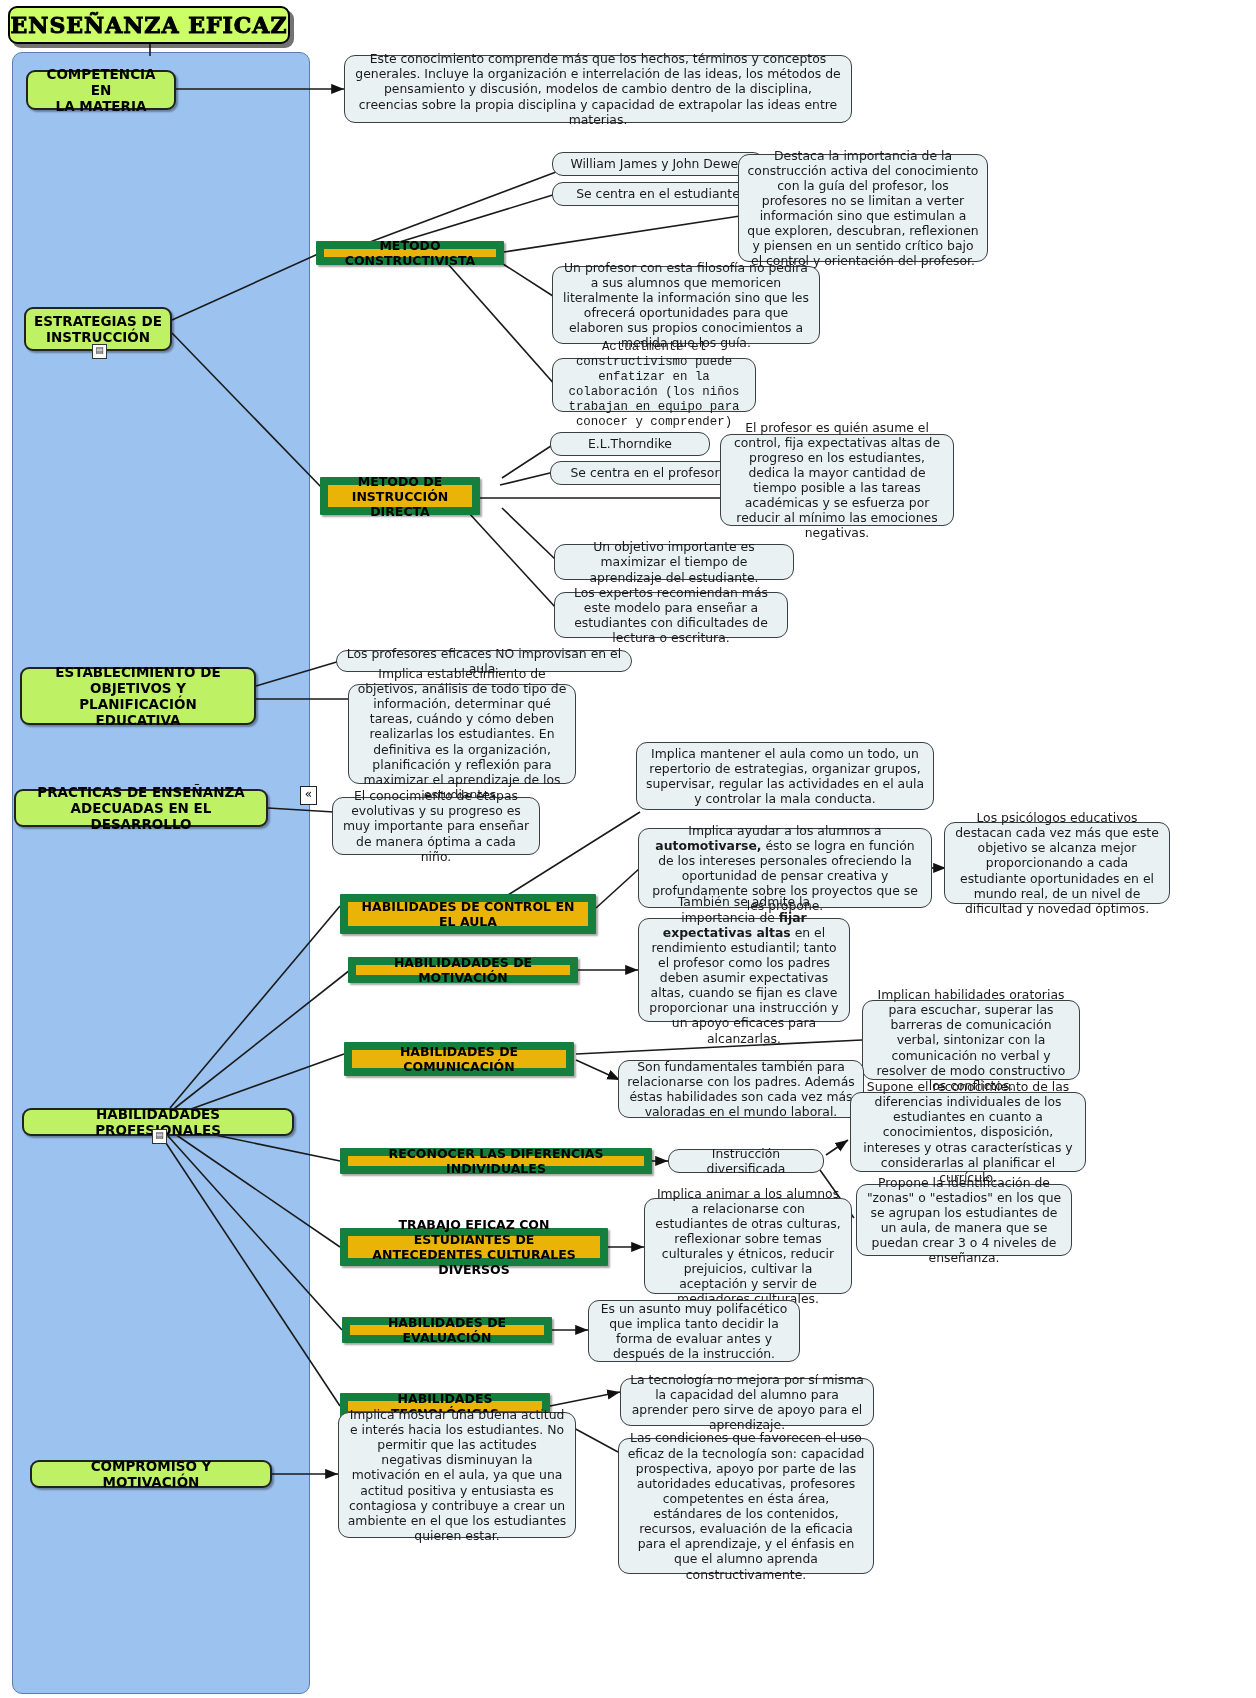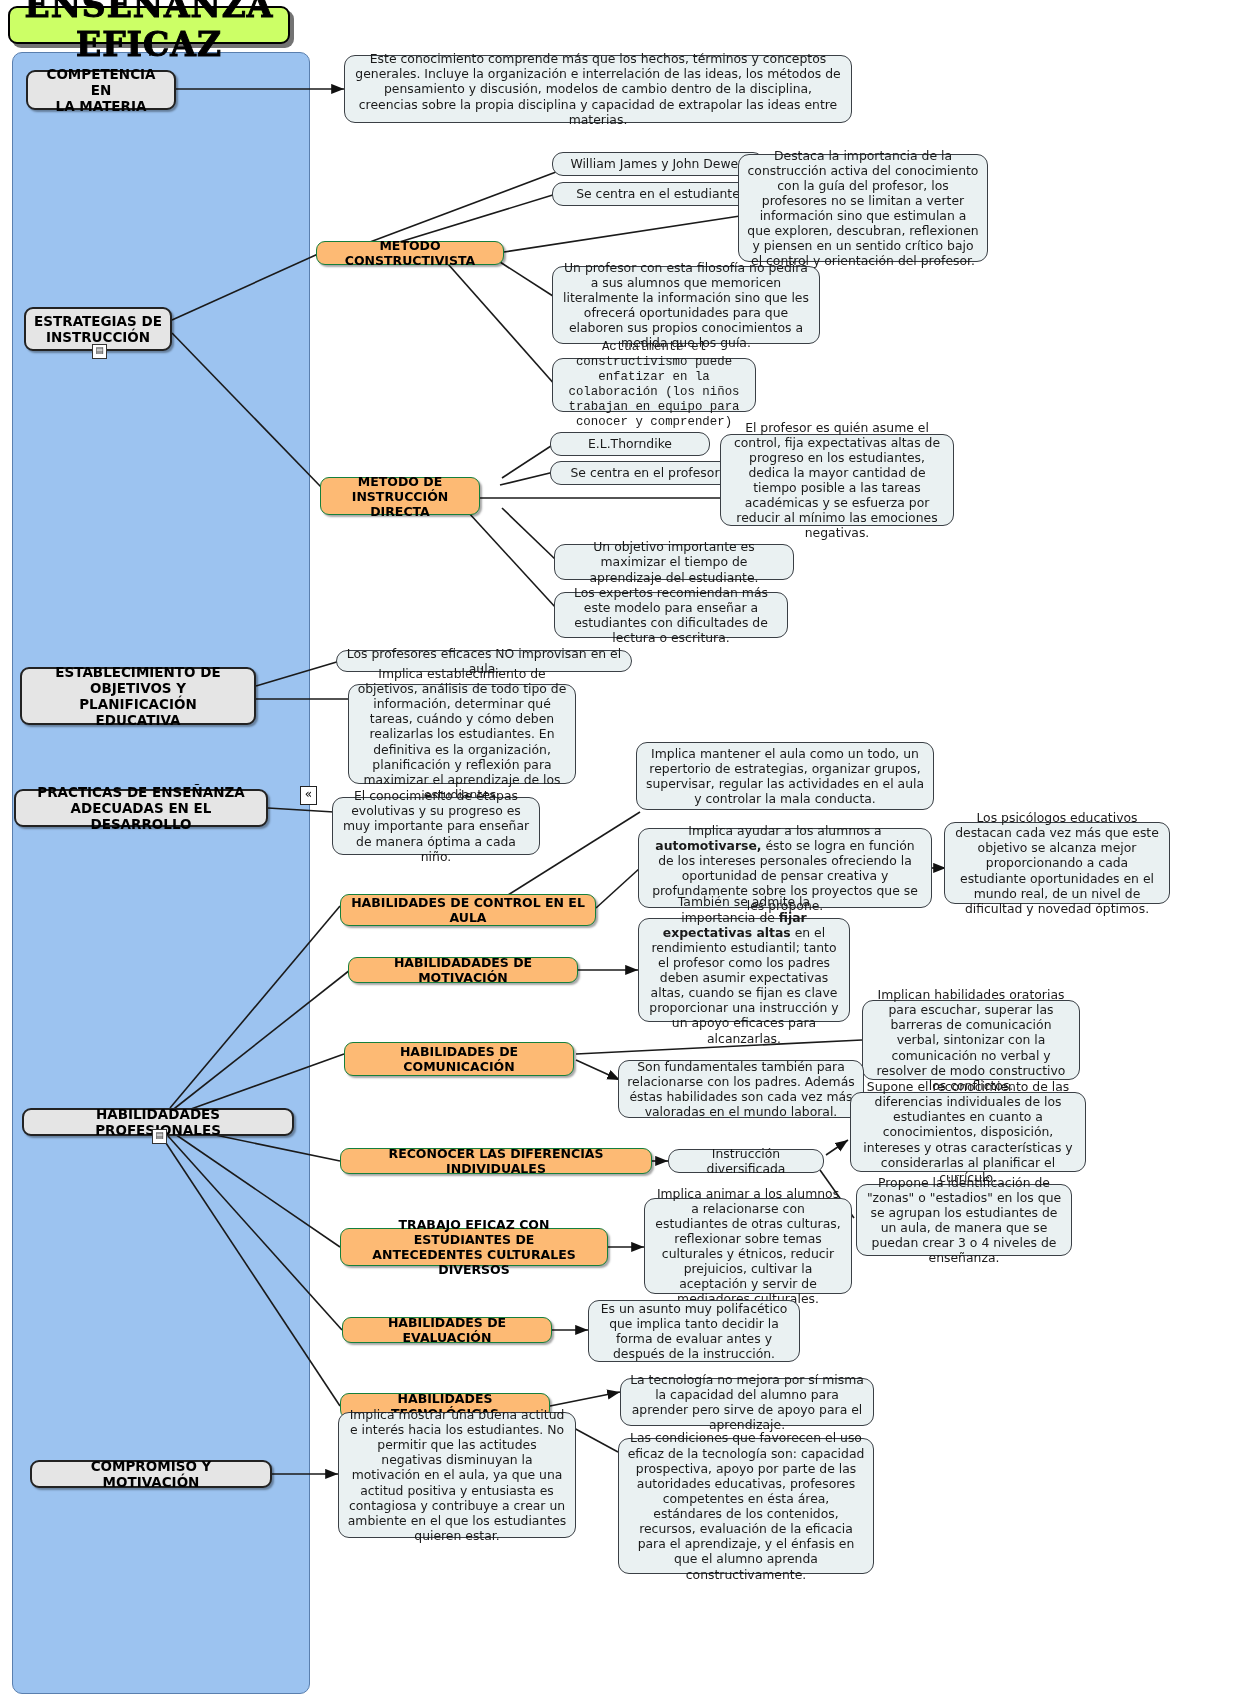--- a/index.html
+++ b/index.html
@@ -34,51 +34,51 @@
     justify-content: center;
     text-align: center;
   }
   
   .title-node {
     background: #ccff66;
     border: 2px solid #000000;
     border-radius: 9px;
     box-shadow: 4px 4px 0 rgba(0,0,0,0.55);
     font-weight: bold;
-    font-size: 33px;
+    font-size: 22px;
     letter-spacing: 1px;
     color: #000000;
     font-family: "DejaVu Serif", "Liberation Serif", serif;
     -webkit-text-stroke: 1px #000;
   }
   
   .panel {
     position: absolute;
     background: #9cc3f0;
     border: 1px solid #5a7fae;
     border-radius: 10px;
     z-index: 0;
   }
   
   .pink-node {
-    background: #e5e5e5;
+    background: #bef264;
     border: 2px solid #222222;
     border-radius: 9px;
     box-shadow: 2px 2px 2px rgba(0,0,0,0.35);
     font-weight: bold;
     font-size: 13.5px;
     color: #000000;
     line-height: 1.2;
     padding: 4px 8px;
   }
   
   .purple-node {
-    background: #fdba74;
-    border: 1px solid #15803d;
-    border-radius: 9px;
+    background: #eab308;
+    border: 8px solid #15803d;
+    border-radius: 1px;
     box-shadow: 2px 2px 2px rgba(0,0,0,0.35);
     font-weight: bold;
     font-size: 12.5px;
     color: #000000;
     line-height: 1.2;
     padding: 3px 8px;
   }
   
   .text-node {
     background: #eaf1f2;
@@ -217,21 +217,21 @@
 
   <div class="node pink-node" style="left:30px; top:1460px; width:242px; height:28px;">COMPROMISO Y MOTIVACIÓN</div>
 
   <div class="marker-icon" style="left:300px; top:786px;">«</div>
 
   <div class="node purple-node" style="left:316px; top:241px; width:188px; height:24px;">METODO CONSTRUCTIVISTA</div>
 
   <div class="node purple-node" style="left:320px; top:477px; width:160px; height:38px; white-space:pre-line;">METODO DE INSTRUCCIÓN
 DIRECTA</div>
 
-  <div class="node purple-node" style="left:340px; top:894px; width:256px; height:32px;">HABILIDADES DE CONTROL EN EL AULA</div>
+  <div class="node purple-node" style="left:340px; top:894px; width:256px; height:40px;">HABILIDADES DE CONTROL EN EL AULA</div>
 
   <div class="node purple-node" style="left:348px; top:957px; width:230px; height:26px;">HABILIDADADES DE MOTIVACIÓN</div>
 
   <div class="node purple-node" style="left:344px; top:1042px; width:230px; height:34px;">HABILIDADES DE COMUNICACIÓN</div>
 
   <div class="node purple-node" style="left:340px; top:1148px; width:312px; height:26px;">RECONOCER LAS DIFERENCIAS INDIVIDUALES</div>
 
   <div class="node purple-node" style="left:340px; top:1228px; width:268px; height:38px; white-space:pre-line;">TRABAJO EFICAZ CON ESTUDIANTES DE
 ANTECEDENTES CULTURALES DIVERSOS</div>
 

